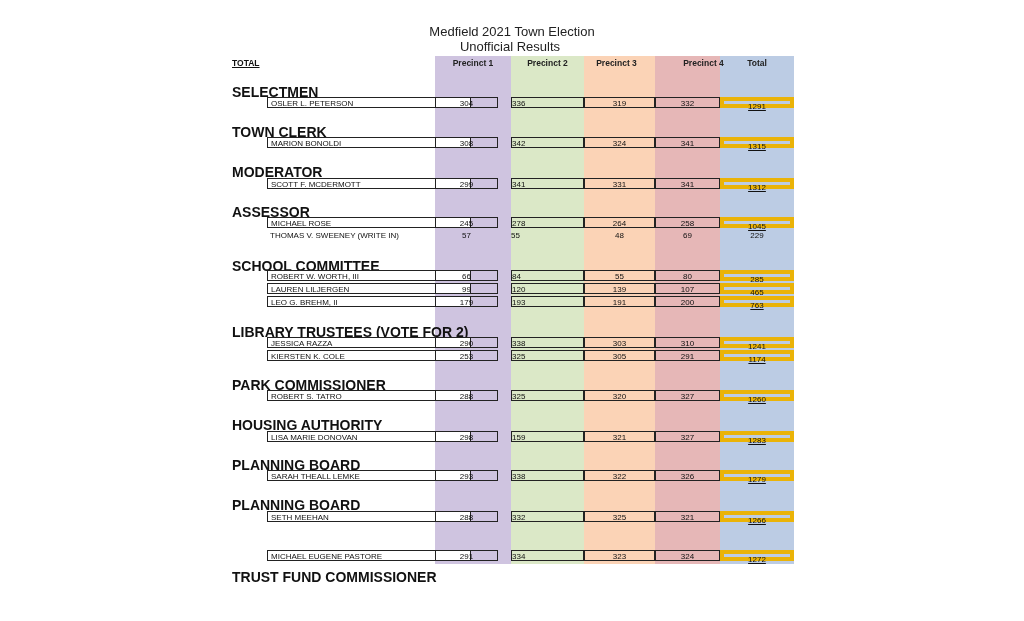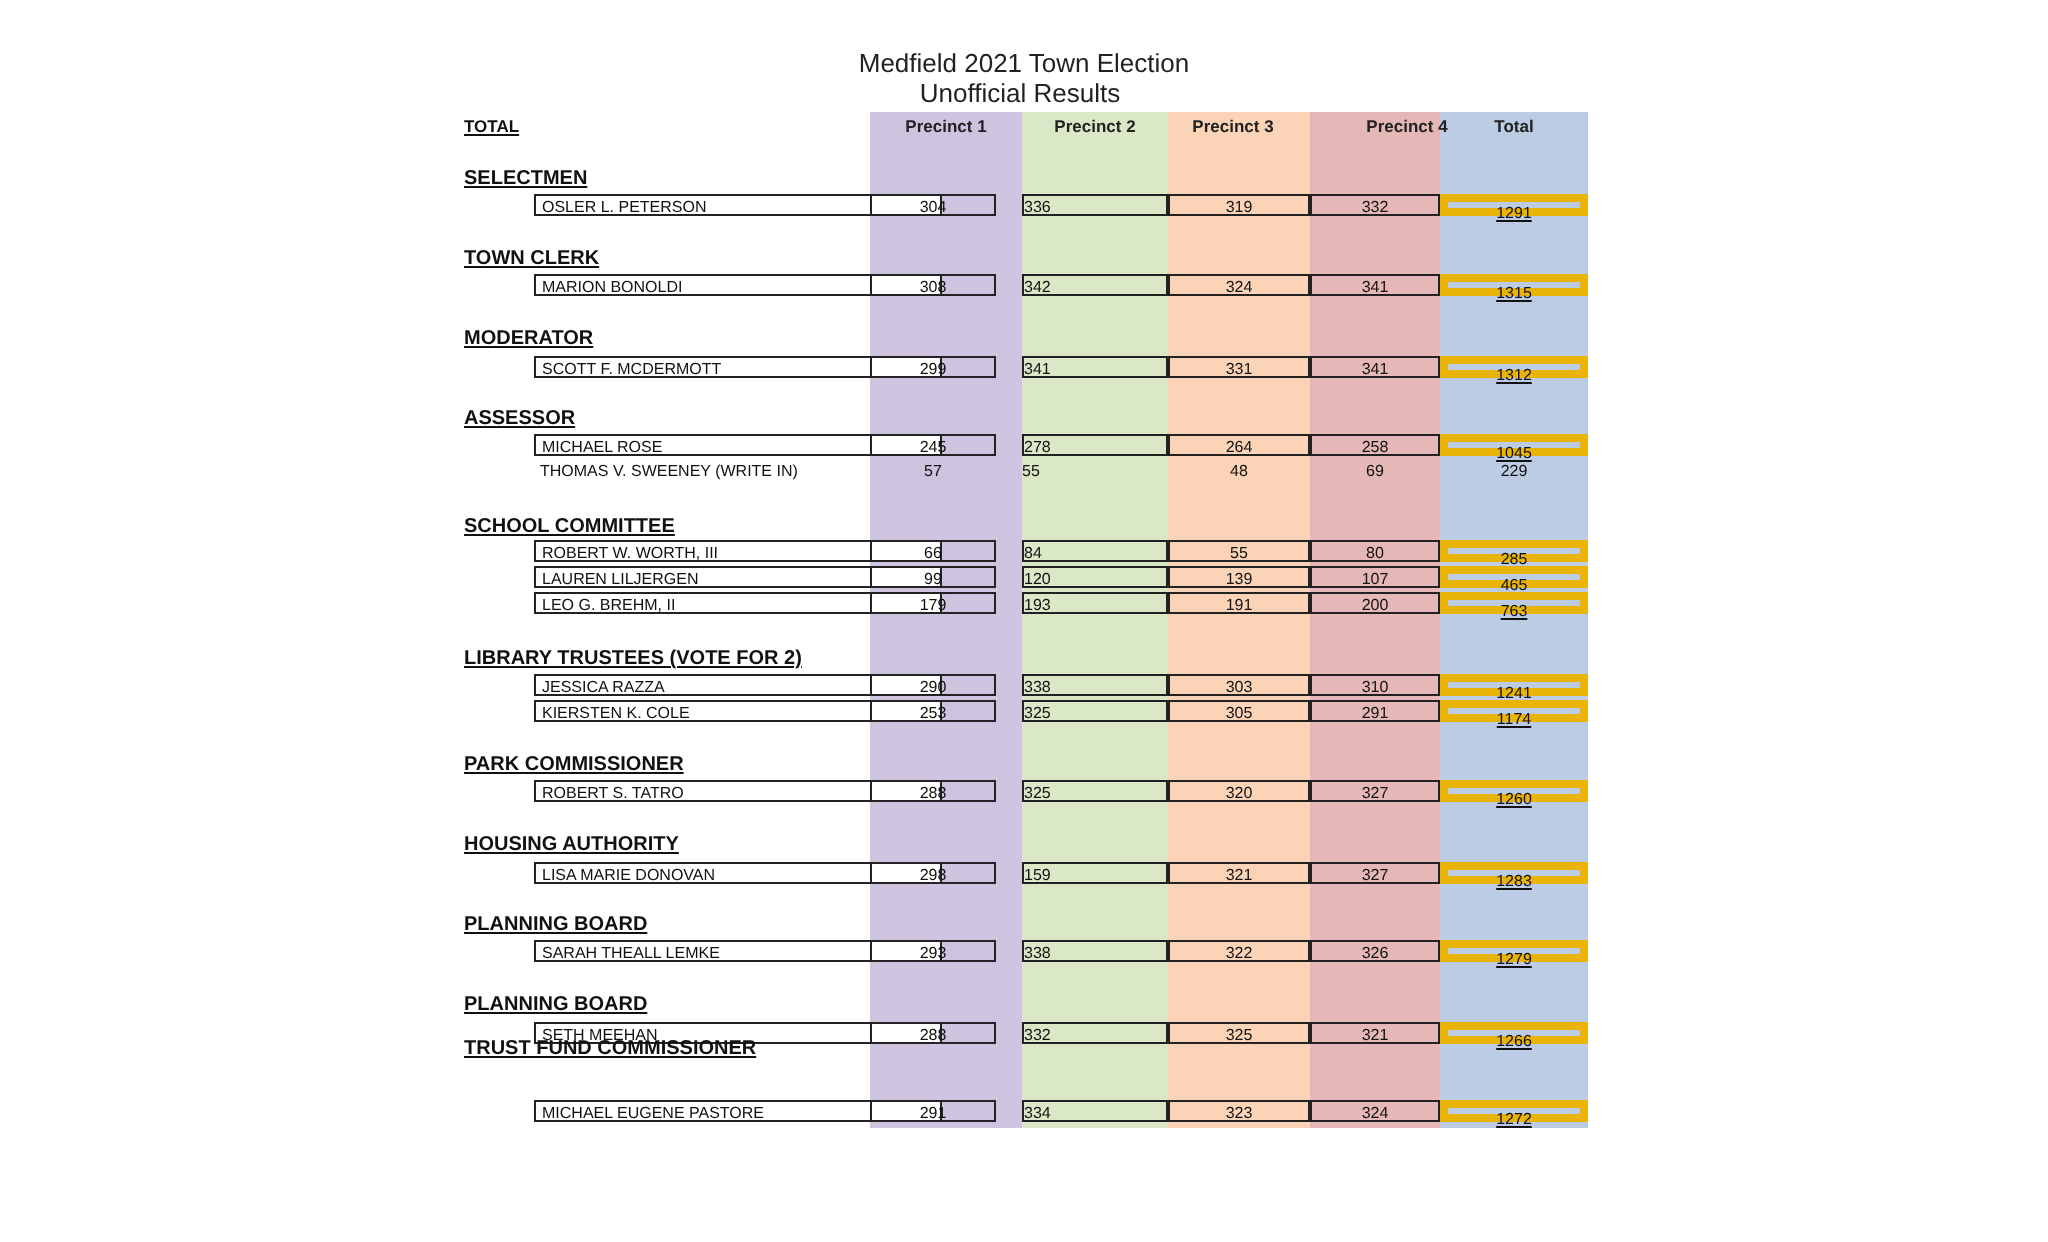--- a/index.html
+++ b/index.html
@@ -10,21 +10,21 @@
   .t1 { top:24px; left:412px; width:200px; }
   .t2 { top:39px; }
   .col-band { position:absolute; top:56px; height:508px; }
   .band-p1 { left:435px; width:76px; background:#cfc4e0; }
   .band-p2 { left:511px; width:73px; background:#dbe8c7; }
   .band-p3 { left:584px; width:71px; background:#fbd3b6; }
   .band-p4 { left:655px; width:65px; background:#e6b7b7; }
   .band-tot { left:720px; width:74px; background:#bcccE4; }
   .hdr { position:absolute; top:58px; font-size:8.5px; font-weight:bold; text-align:center; color:#222; }
   .total-label { position:absolute; left:232px; top:58px; font-size:8.5px; font-weight:bold; text-decoration:underline; }
-  .section { position:absolute; left:232px; font-size:10px; font-weight:bold;text-decoration:underline; }
+  .section { position:absolute; left:232px; font-size:14px; font-weight:bold; }
   .row { position:absolute; left:231px; height:12px; width:563px; }
   .cell { position:absolute; top:0; height:11px; font-size:8px; line-height:11px; box-sizing:border-box; }
   .boxed .cell { border:1px solid #222; }
   .boxed .c-tot { border:4px solid #eab308;text-decoration:underline; }
   .c-name { left:0; width:204px; padding-left:3px; background:#fff;margin-left:36px; }
   .c-p1 { left:204px; width:63px; text-align:center; }
   .c-p2 { left:280px; width:73px; text-align:left; }
   .c-p3 { left:353px; width:71px; text-align:center; }
   .c-p4 { left:424px; width:65px; text-align:center; }
   .c-tot { left:489px; width:74px; text-align:center; }
@@ -166,21 +166,21 @@
       </div>
       <div class="section" style="top: 497px;">PLANNING BOARD</div>
       <div class="row boxed" style="top: 511px;">
         <div class="cell c-name">SETH MEEHAN</div>
         <div class="cell c-p1">288</div>
         <div class="cell c-p2">332</div>
         <div class="cell c-p3">325</div>
         <div class="cell c-p4">321</div>
         <div class="cell c-tot">1266</div>
       </div>
-      <div class="section" style="top: 519px;">TRUST FUND COMMISSIONER</div>
+      <div class="section" style="top: 569px;">TRUST FUND COMMISSIONER</div>
       <div class="row boxed" style="top: 550px;">
         <div class="cell c-name">MICHAEL EUGENE PASTORE</div>
         <div class="cell c-p1">291</div>
         <div class="cell c-p2">334</div>
         <div class="cell c-p3">323</div>
         <div class="cell c-p4">324</div>
         <div class="cell c-tot">1272</div>
       </div>
     </div>
 </div>

